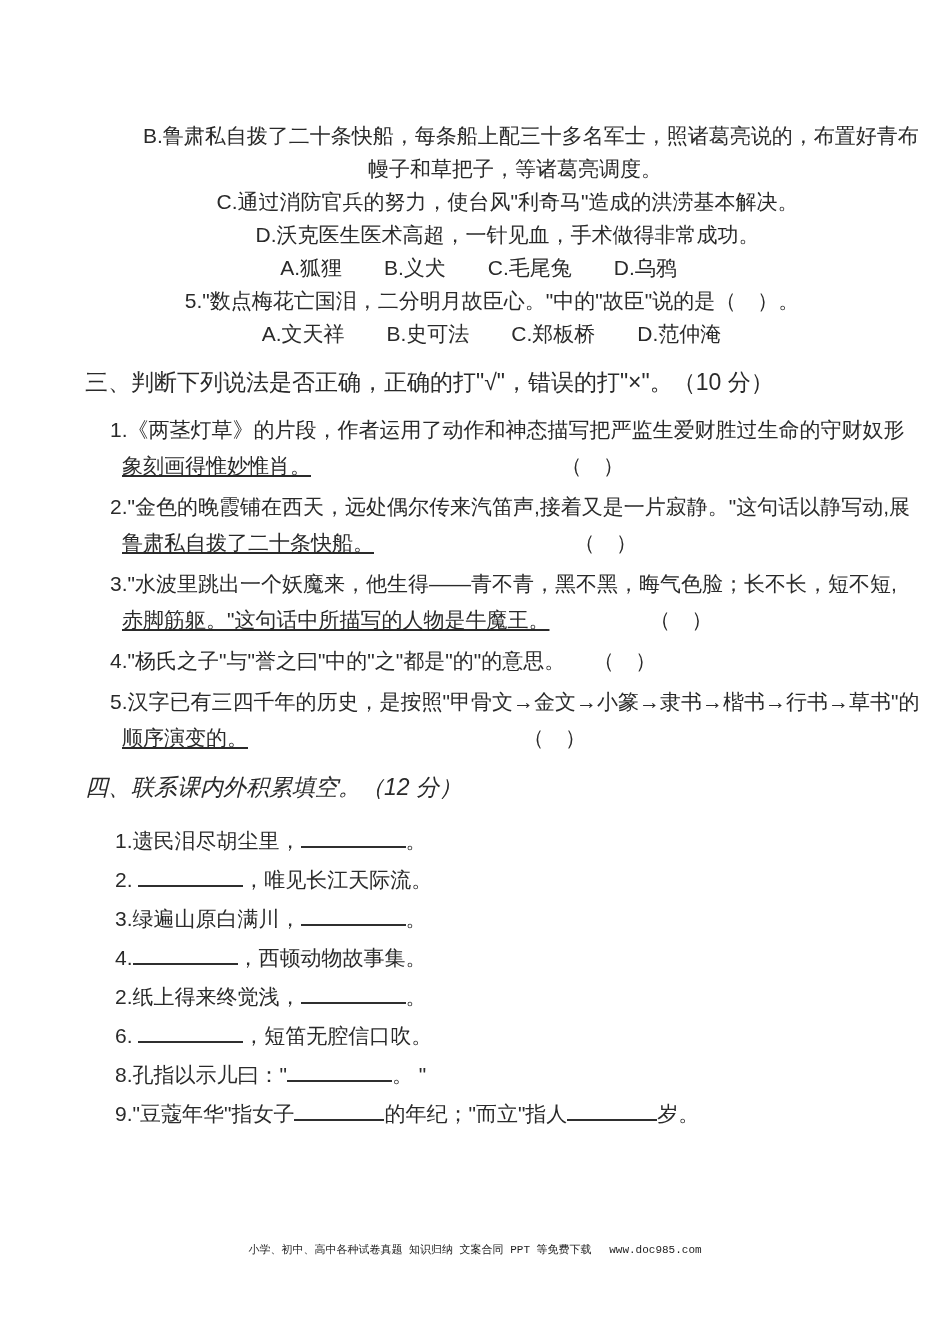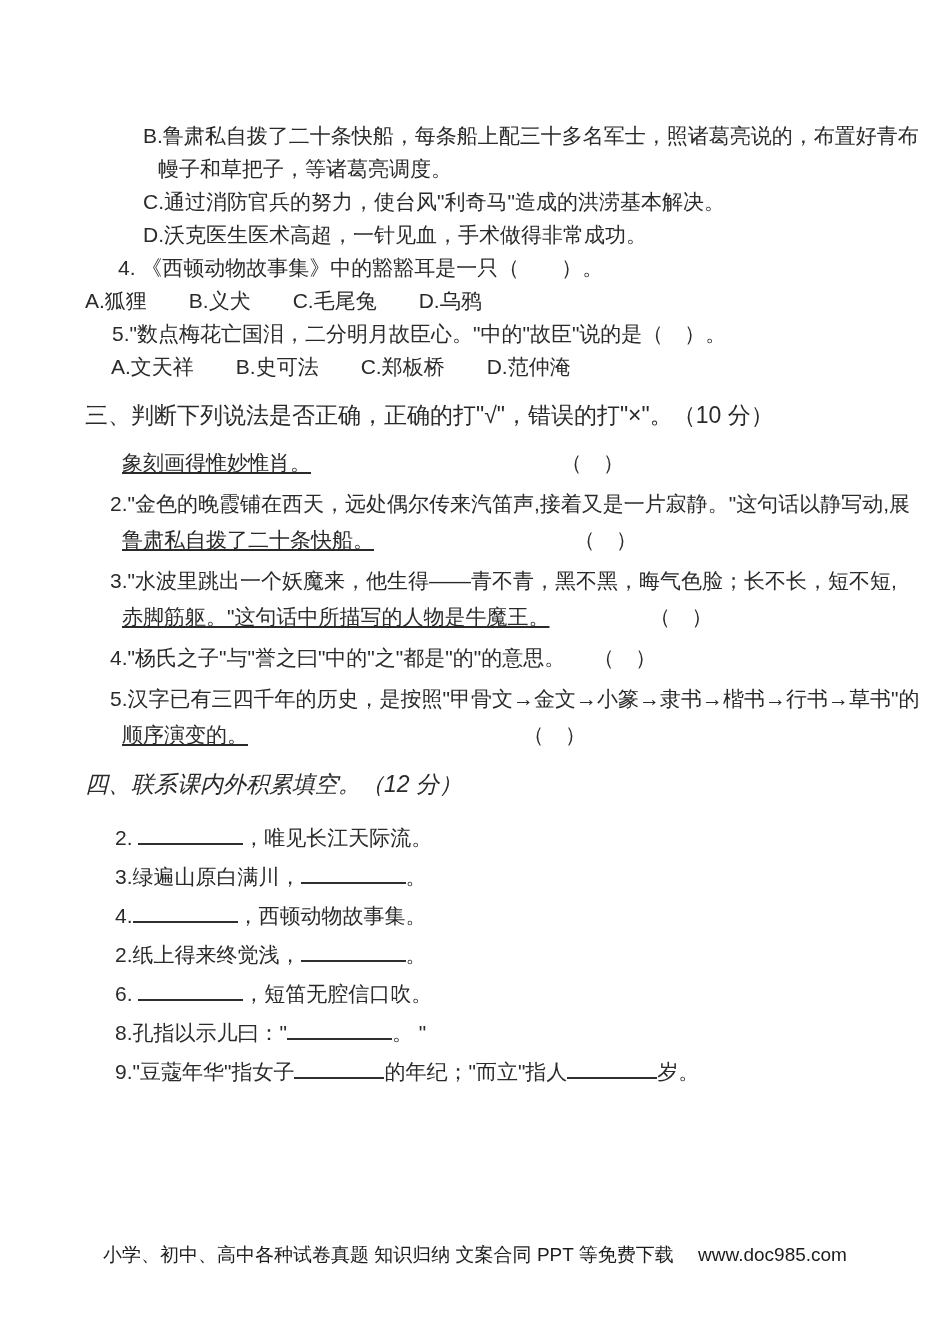--- a/index.html
+++ b/index.html
@@ -17,21 +17,21 @@
     box-sizing: border-box;
     padding: 119px 78px 0 85px;
     font-family: "Liberation Sans", "DejaVu Sans", sans-serif;
     font-size: 21px;
     color: #2a2a2a;
     overflow: hidden;
   }
   .line { white-space: nowrap; }
 
   
-  .sec-mc .line { line-height: 33px; }
+  .sec-mc .line { line-height: 33px; text-align: center; }
   .ml27 { margin-left: 27px; }
   .ml33 { margin-left: 33px; }
   .ml41 { margin-left: 26px; }
   .ml55 { }
   .ml58 { margin-left: 58px; }
   .ml73 { margin-left: 73px; }
 
   
   .sec-heading {
     font-size: 23px;
@@ -64,46 +64,46 @@
     vertical-align: baseline;
   }
   .blank.narrow { width: 90px; }
 
   .footer {
     position: absolute;
     left: 0;
     top: 1242px;
     width: 100%;
     text-align: center;
-    font-family: Liberation Sans, sans-serif;
-    font-size: 19px;
+    font-family: Liberation Mono, monospace;
+    font-size: 11px;
     color: #1c1c1c;
     white-space: nowrap;
   }
 </style>
 </head>
 <body>
 
 <div class="page">
 
   <section class="sec-mc">
     <div class="line ml58">B.鲁肃私自拨了二十条快船，每条船上配三十多名军士，照诸葛亮说的，布置好青布</div>
     <div class="line ml73">幔子和草把子，等诸葛亮调度。</div>
     <div class="line ml58">C.通过消防官兵的努力，使台风"利奇马"造成的洪涝基本解决。</div>
     <div class="line ml58">D.沃克医生医术高超，一针见血，手术做得非常成功。</div>
-    <div class="line ml33">4. 《西顿动物故事集》中的豁豁耳是一只（　　）。</div>
     <div class="line ml55">A.狐狸　　B.义犬　　C.毛尾兔　　D.乌鸦</div>
     <div class="line ml27">5."数点梅花亡国泪，二分明月故臣心。"中的"故臣"说的是（　）。</div>
     <div class="line ml41">A.文天祥　　B.史可法　　C.郑板桥　　D.范仲淹</div>
   </section>
 
   <h2 class="sec-heading h3">三、判断下列说法是否正确，正确的打"√"，错误的打"×"。（10 分）</h2>
 
   <section>
     <div class="judge-item">
+      <div class="line jfirst">1.《两茎灯草》的片段，作者运用了动作和神态描写把严监生爱财胜过生命的守财奴形</div>
       <div class="line jcont"><span>象刻画得惟妙惟肖。</span><span class="paren" style="margin-left:250px">（　）</span></div>
     </div>
 
     <div class="judge-item">
       <div class="line jfirst">2."金色的晚霞铺在西天，远处偶尔传来汽笛声,接着又是一片寂静。"这句话以静写动,展</div>
       <div class="line jcont"><span>鲁肃私自拨了二十条快船。</span><span class="paren" style="margin-left:200px">（　）</span></div>
     </div>
 
     <div class="judge-item">
       <div class="line jfirst">3."水波里跳出一个妖魔来，他生得——青不青，黑不黑，晦气色脸；长不长，短不短,</div>
@@ -116,20 +116,21 @@
 
     <div class="judge-item">
       <div class="line jfirst">5.汉字已有三四千年的历史，是按照"甲骨文→金文→小篆→隶书→楷书→行书→草书"的</div>
       <div class="line jcont"><span>顺序演变的。</span><span class="paren" style="margin-left:275px">（　）</span></div>
     </div>
   </section>
 
   <h2 class="sec-heading h4">四、联系课内外积累填空。（12 分）</h2>
 
   <section>
+    <div class="fill-line"><span>1.遗民泪尽胡尘里，</span><span class="blank"></span><span>。</span></div>
 
     <div class="fill-line"><span>2. </span><span class="blank"></span><span>，唯见长江天际流。</span></div>
 
     <div class="fill-line"><span>3.绿遍山原白满川，</span><span class="blank"></span><span>。</span></div>
 
     <div class="fill-line"><span>4.</span><span class="blank"></span><span>，西顿动物故事集。</span></div>
 
     <div class="fill-line"><span>2.纸上得来终觉浅，</span><span class="blank"></span><span>。</span></div>
 
     <div class="fill-line"><span>6. </span><span class="blank"></span><span>，短笛无腔信口吹。</span></div>

